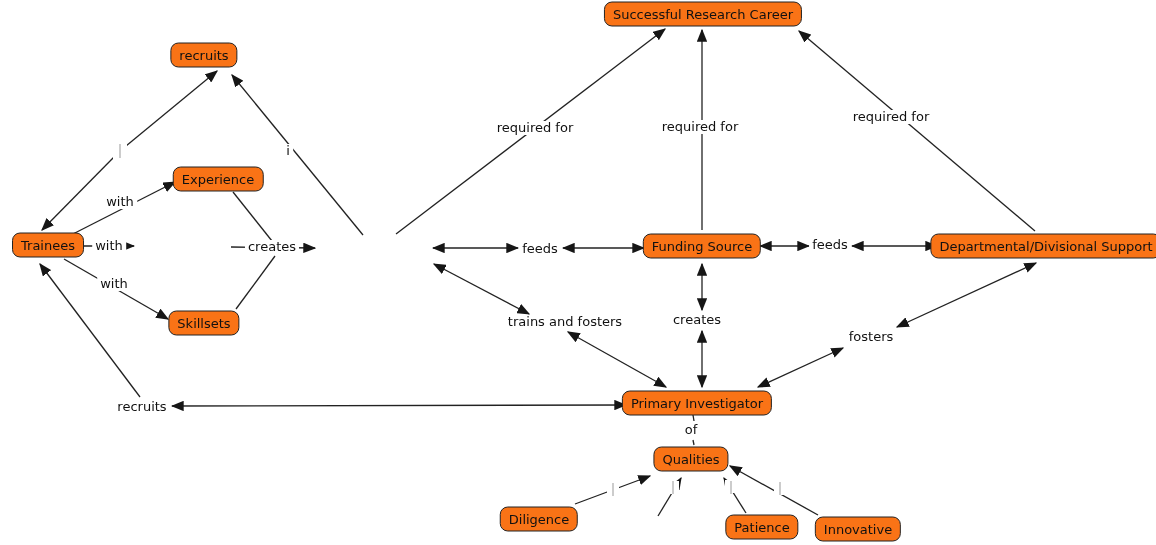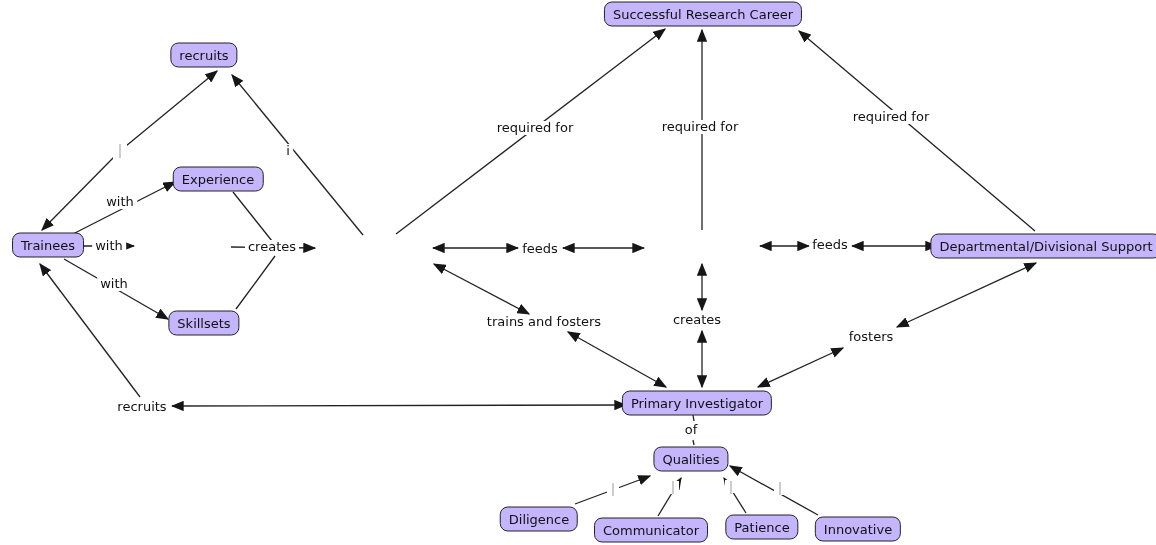--- a/index.html
+++ b/index.html
@@ -5,21 +5,21 @@
   html,body{margin:0;padding:0;}
   body{
     width:1156px;height:545px;background:#ffffff;
     font-family:"DejaVu Sans","Liberation Sans",sans-serif;
     position:relative;overflow:hidden;
   }
   #canvas{position:absolute;left:0;top:0;width:1156px;height:545px;}
   #edges{position:absolute;left:0;top:0;}
   .node{
     position:absolute;transform:translate(-50%,-50%);
-    background:#c4b5fd;border:1px solid #232323;border-radius:8px;
+    background:#f97316;border:1px solid #232323;border-radius:8px;
     padding:3px 8px;font-size:13px;color:#111;white-space:nowrap;
     line-height:17px;
   }
   .elabel{
     position:absolute;transform:translate(-50%,-50%);
     background:#ffffff;padding:0 3px;font-size:13px;color:#111;
     white-space:nowrap;line-height:14px;
   }
 </style>
 </head>
@@ -82,32 +82,32 @@
   <div class="elabel" style="left:120px;top:202px">with</div>
   <div class="elabel" style="left:109px;top:246px">with</div>
   <div class="elabel" style="left:114px;top:284px">with</div>
   <div class="elabel" style="left:272px;top:247px">creates</div>
   <div class="elabel" style="left:288px;top:151px">i</div>
   <div class="elabel" style="left:535px;top:128px">required for</div>
   <div class="elabel" style="left:700px;top:127px">required for</div>
   <div class="elabel" style="left:891px;top:117px">required for</div>
   <div class="elabel" style="left:540px;top:249px">feeds</div>
   <div class="elabel" style="left:830px;top:245px">feeds</div>
-  <div class="elabel" style="left:544px;top:322px">trains and fosters</div>
+  <div class="elabel" style="left:565px;top:322px">trains and fosters</div>
   <div class="elabel" style="left:697px;top:320px">creates</div>
   <div class="elabel" style="left:871px;top:337px">fosters</div>
   <div class="elabel" style="left:142px;top:407px">recruits</div>
   <div class="elabel" style="left:691px;top:430px">of</div>
 
   <div class="node" style="left:204px;top:55px">recruits</div>
   <div class="node" style="left:703px;top:14px">Successful Research Career</div>
   <div class="node" style="left:218px;top:179px">Experience</div>
   <div class="node" style="left:48px;top:245px">Trainees</div>
   <div class="node" style="left:204px;top:323px">Skillsets</div>
+  <div class="node" style="left:702px;top:246px">Funding Source</div>
   <div class="node" style="left:1046px;top:246px">Departmental/Divisional Support</div>
   <div class="node" style="left:697px;top:403px">Primary Investigator</div>
   <div class="node" style="left:691px;top:459px">Qualities</div>
   <div class="node" style="left:539px;top:519px">Diligence</div>
-  <div class="node" style="left:651px;top:530px">Communicator</div>
   <div class="node" style="left:762px;top:527px">Patience</div>
   <div class="node" style="left:858px;top:529px">Innovative</div>
 
 </div>
 
 </body></html>

